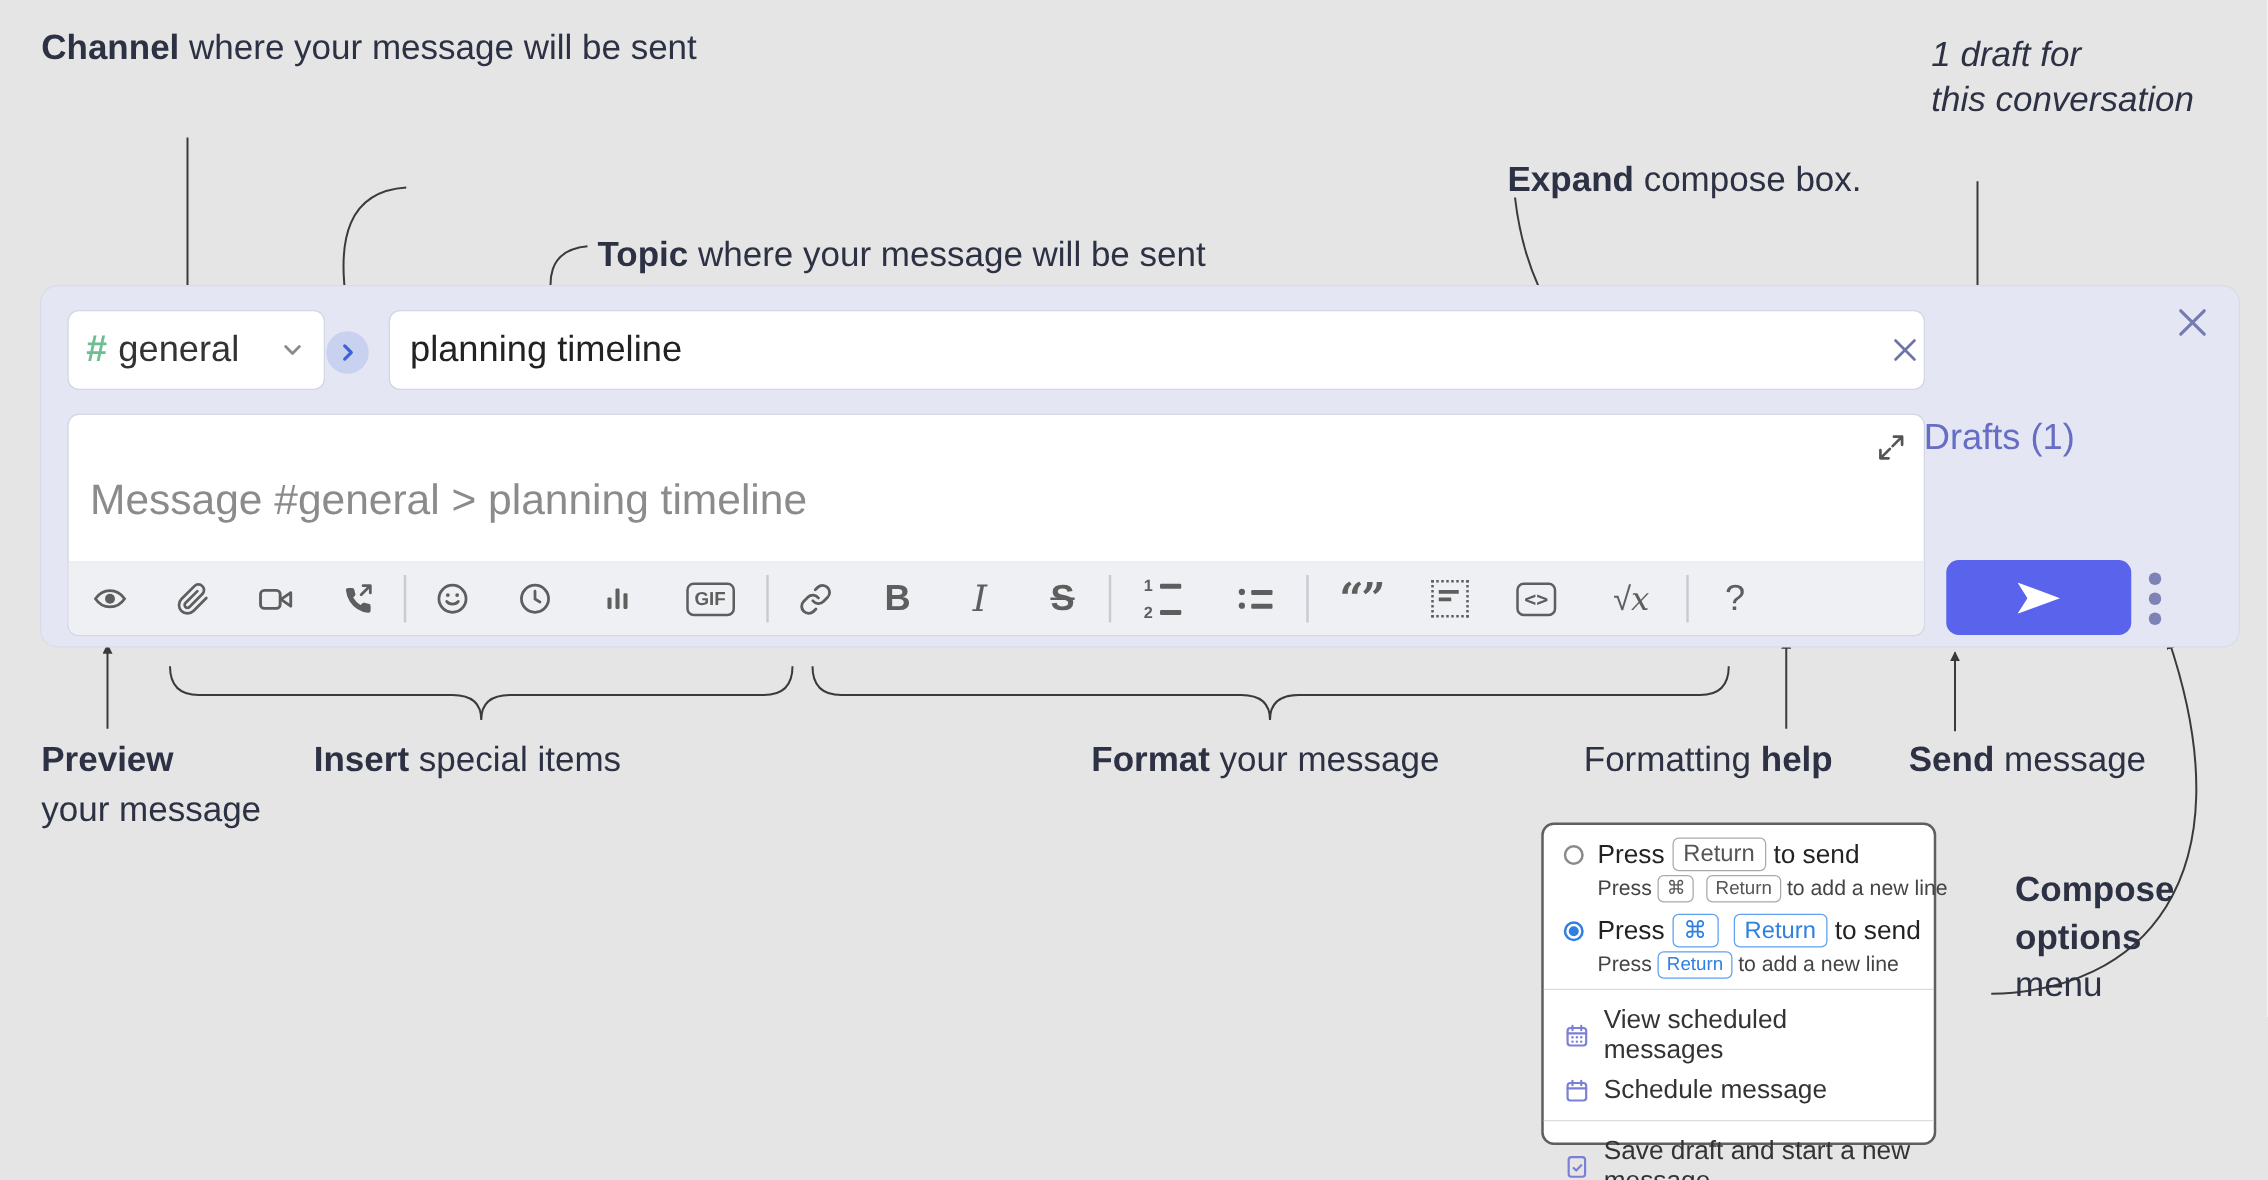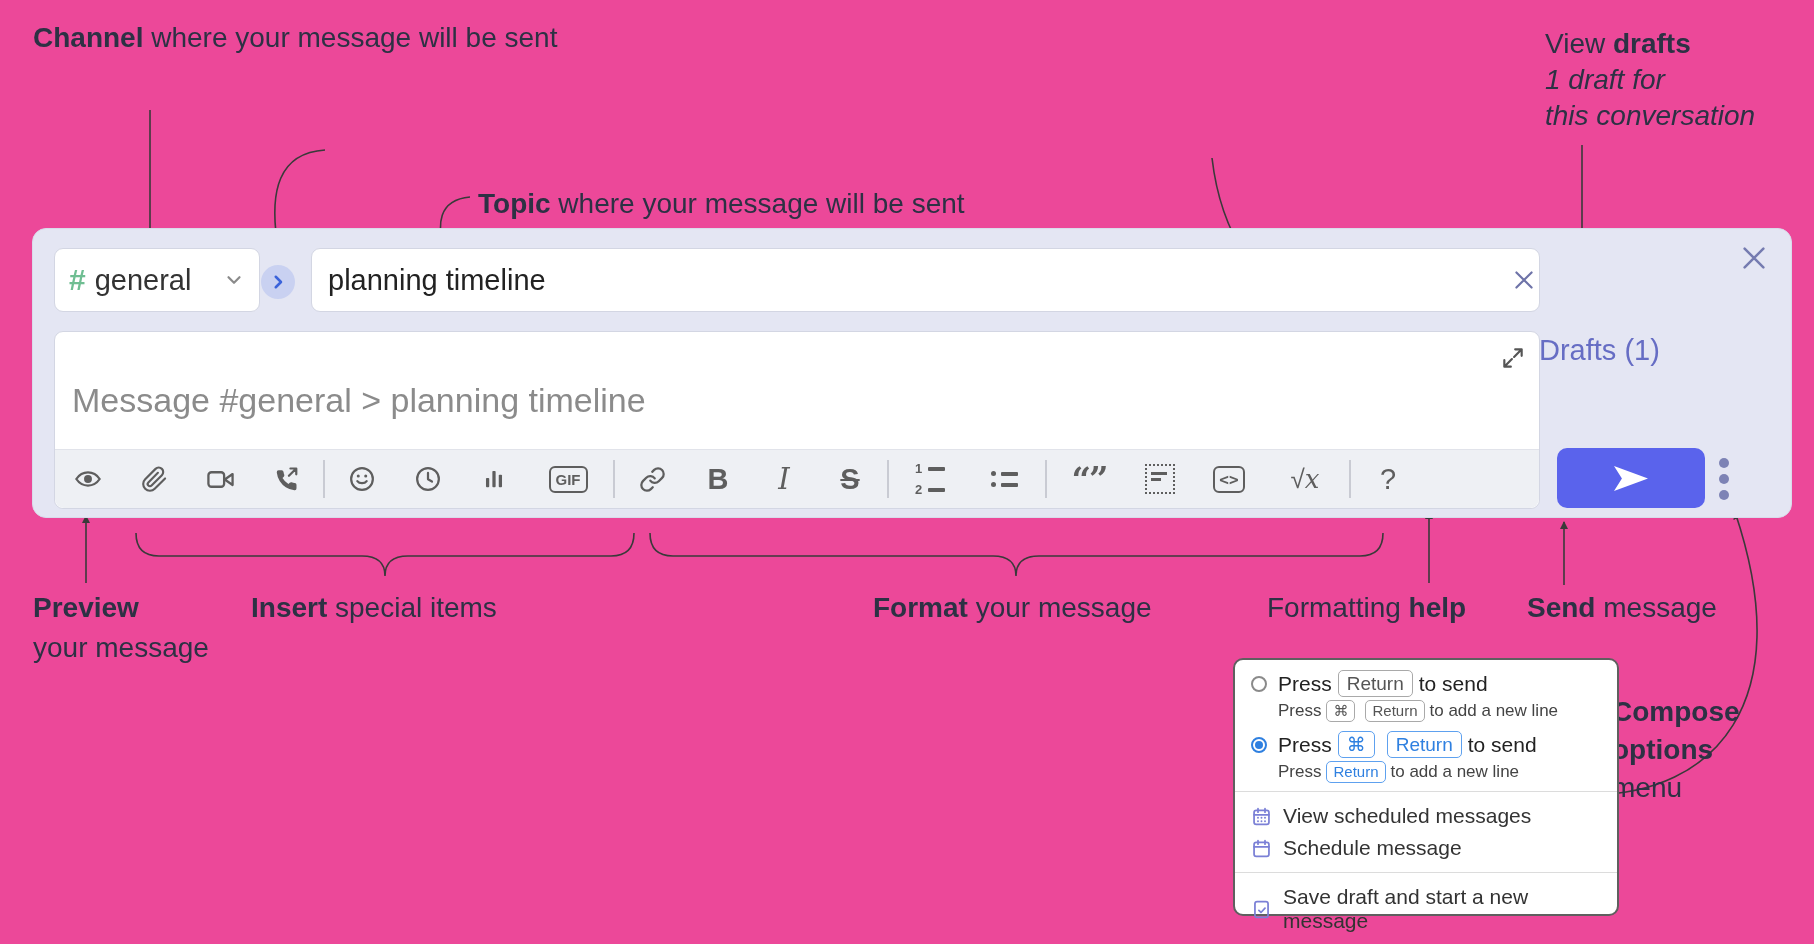--- a/index.html
+++ b/index.html
@@ -1,16 +1,16 @@
 <!DOCTYPE html>
 <html><head>
 <meta charset="utf-8">
 <style>
   html,body{margin:0;padding:0;background:#fff;}
-  #stage{position:relative;width:1814px;height:944px;background:#ec4899;overflow:hidden;
+  #stage{position:relative;width:1814px;height:944px;background:#e5e5e5;overflow:hidden;
          font-family:"Liberation Sans","DejaVu Sans",sans-serif;color:#2d3144;}
   .abs{position:absolute;}
   svg.overlay{position:absolute;left:0;top:0;width:1814px;height:944px;pointer-events:none;}
   
   .note{font-size:28px;line-height:36px;color:#2d3144;white-space:nowrap;}
   .note b{font-weight:700;}
   .note i{font-style:italic;}
   
   #composebox{left:32px;top:228px;width:1760px;height:290px;background:#e4e6f3;
               border:1px solid #d9dbeb;border-radius:14px;box-sizing:border-box;}
@@ -48,21 +48,21 @@
   .olrow .l,.ulrow .l{width:17px;height:4px;background:#5e5e5e;border-radius:1px;}
   .ulrow .d{width:5px;height:5px;border-radius:50%;background:#5e5e5e;}
   #drafts-link{left:1506px;top:105px;font-size:29px;color:#666dc4;cursor:pointer;}
   #send-btn{left:1524px;top:219px;width:148px;height:60px;background:#5a63ec;border-radius:10px;
             display:flex;align-items:center;justify-content:center;cursor:pointer;}
   #more-dots{left:1676px;top:224px;width:30px;height:52px;display:flex;flex-direction:column;
              align-items:center;justify-content:center;gap:6px;cursor:pointer;}
   #more-dots span{width:10px;height:10px;border-radius:50%;background:#7d83b5;}
   #close-x{right:22px;top:14px;width:30px;height:30px;cursor:pointer;}
   
-  #popup{left:1233px;top:658px;width:386px;height:258px;background:#fff;border:2px solid #5f5f5f;
+  #popup{left:1233px;top:658px;width:316px;height:258px;background:#fff;border:2px solid #5f5f5f;
          border-radius:10px;box-sizing:border-box;padding:10px 0 0 0;}
   .popline{display:flex;align-items:center;padding:0 16px;white-space:nowrap;}
   .radio{width:16px;height:16px;border-radius:50%;border:2px solid #8a8a8a;box-sizing:border-box;
          margin-right:11px;flex:none;}
   .radio.sel{border-color:#2f80e0;position:relative;}
   .radio.sel::after{content:"";position:absolute;left:2px;top:2px;width:8px;height:8px;border-radius:50%;background:#2f80e0;}
   .ptxt{font-size:21px;color:#222;}
   .stxt{font-size:17px;color:#444;}
   .key{border:1.4px solid #a9a9a9;border-radius:5px;padding:0 8px;margin:0 6px;font-size:19px;color:#555;
        display:inline-block;line-height:25px;background:#fff;}
@@ -97,22 +97,24 @@
       <path d="M650 533 Q650 556 673 556 L993 556 Q1016 556 1016 576 Q1016 556 1039 556 L1360 556 Q1383 556 1383 533"></path>
     </g>
   </svg>
 
   <div class="abs note" style="left:33px;top:20px;">
     <div><b>Channel</b><span> where your message will be sent</span></div>
   </div>
   <div class="abs note" style="left:478px;top:186px;">
     <b>Topic</b><span> where your message will be sent</span>
   </div>
+  <div class="abs note" style="left:1206px;top:126px;">
+    <b>Expand</b><span> compose box.</span>
+  </div>
   <div class="abs note" style="left:1545px;top:26px;">
-    <div><span>View </span><b>drafts</b></div>
     <div><i>1 draft for</i></div>
     <div><i>this conversation</i></div>
   </div>
 
   <div id="composebox" class="abs">
 
     <div id="channel-sel" class="whitebox">
       <span class="hash">#</span>
       <span class="chname">general</span>
       <svg width="22" height="22" viewBox="0 0 24 24">

